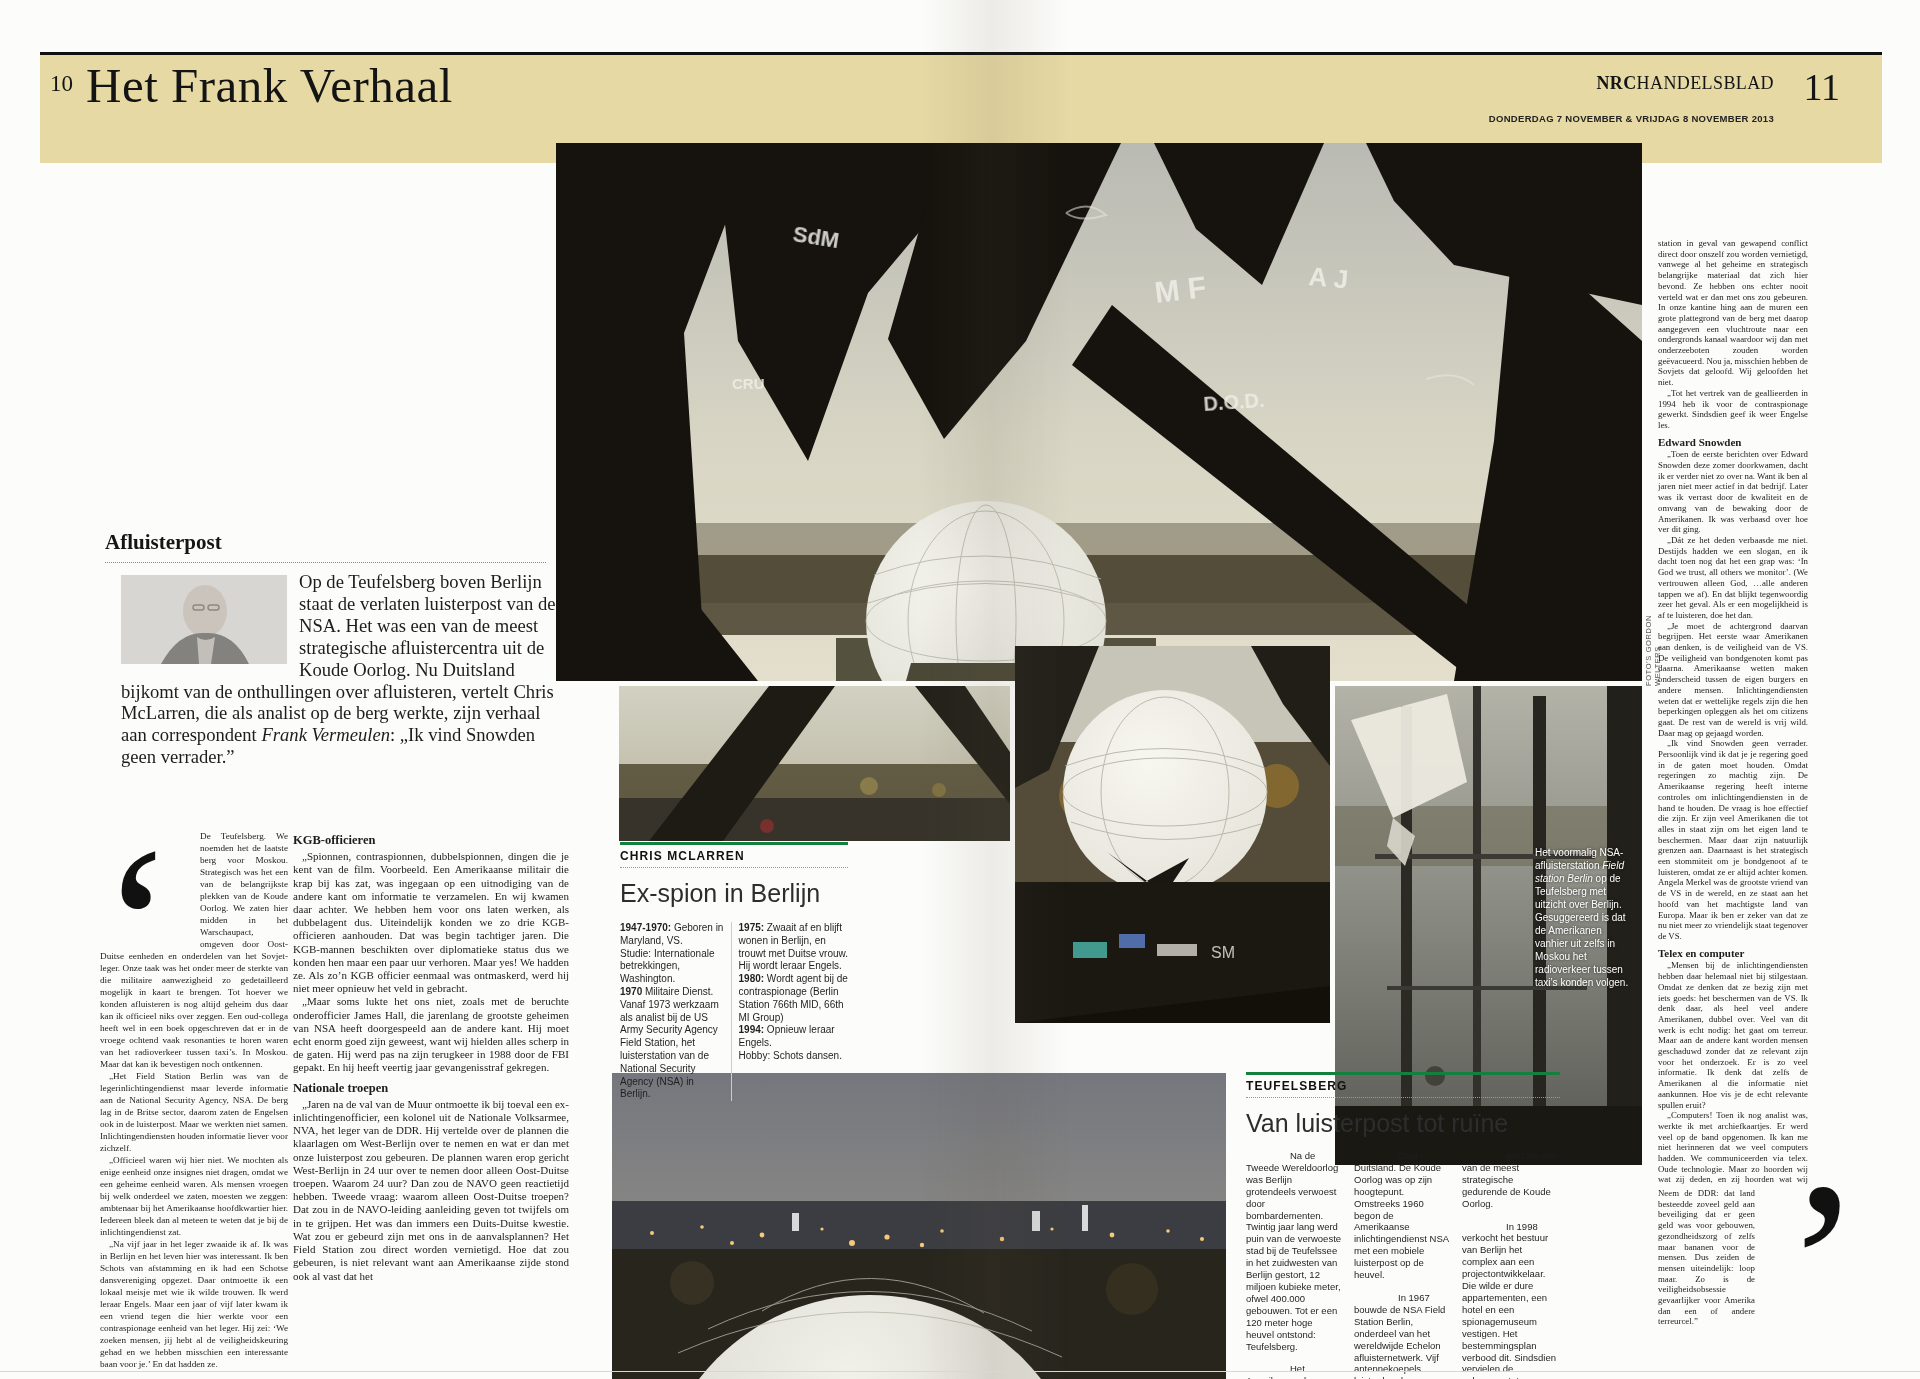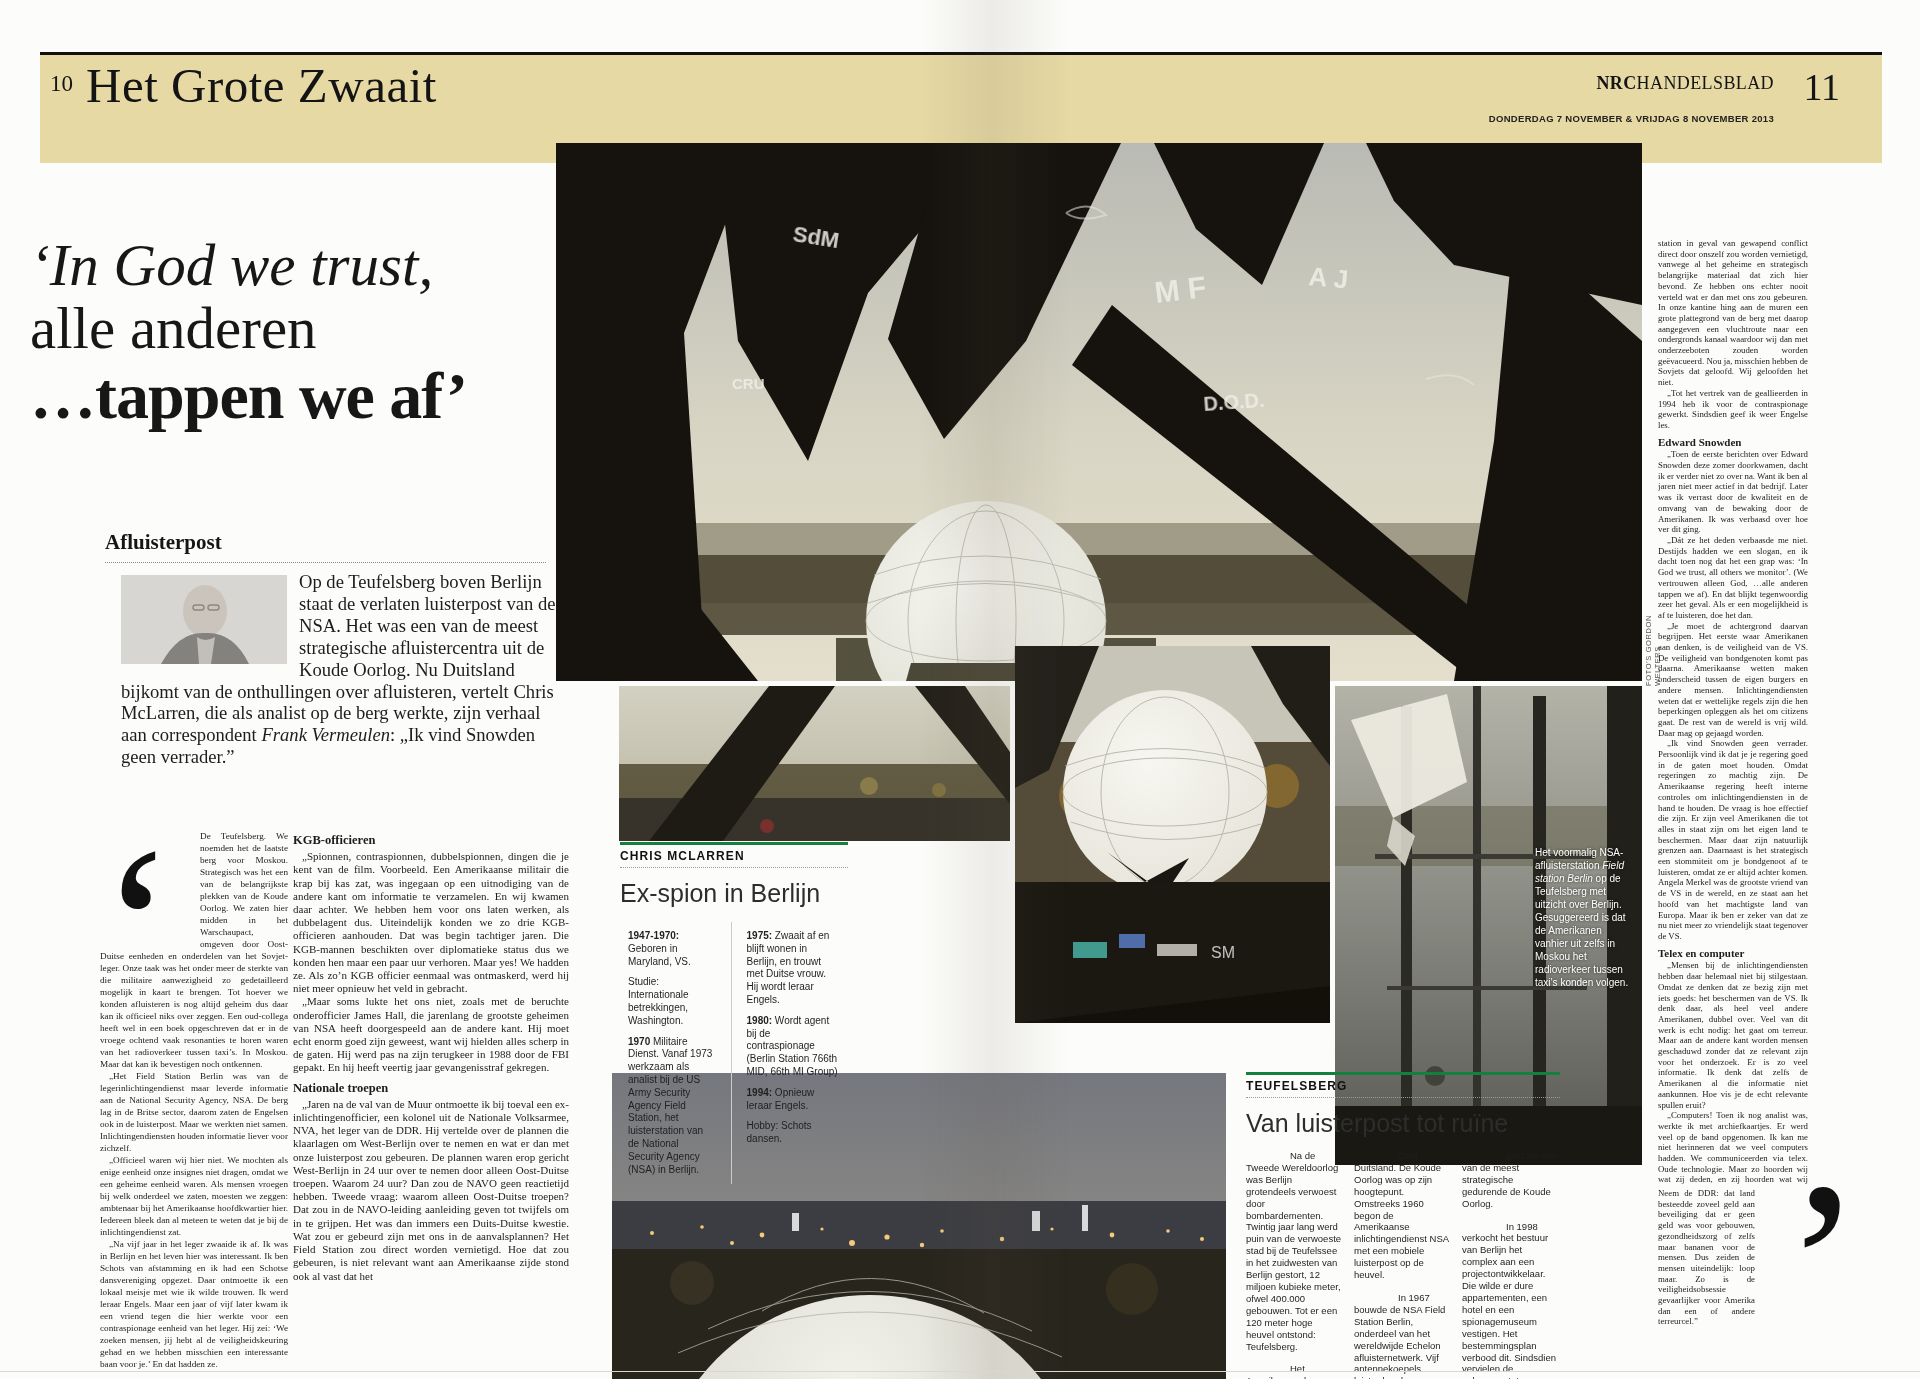--- a/index.html
+++ b/index.html
@@ -56,21 +56,21 @@
   .caption i{font-style:italic;}
   
   .boxkick{border-top:3px solid #15803d;font-family:"Liberation Sans",sans-serif;}
   .boxkick .k{font-size:12px;font-weight:bold;letter-spacing:1.1px;padding:4px 0 4px;color:#111;}
   .boxkick .dot{border-bottom:1px dotted #999;}
   .boxtitle{font-family:"Liberation Sans",sans-serif;font-size:25px;color:#2d2d2d;margin-top:11px;}
   .profile{position:absolute;left:620px;top:842px;width:228px;}
   .profile-cols{display:flex;margin-top:14px;font-family:"Liberation Sans",sans-serif;font-size:10px;line-height:12.8px;color:#1f1f1f;}
   .profile-cols .pc1{width:104px;padding-right:7px;}
   .profile-cols .pc2{width:110px;border-left:1px solid #ccc;padding-left:7px;}
-  .profile-cols p{margin:8px;}
+  .profile-cols p{margin:0;}
   .profile-cols b{font-weight:bold;}
   .infobox{position:absolute;left:1246px;top:1072px;width:314px;}
   .infobox-cols{display:flex;gap:11px;margin-top:12px;font-family:"Liberation Sans",sans-serif;
                 font-size:9.5px;line-height:11.9px;color:#1f1f1f;}
   .infobox-cols .ic{width:97px;}
   .infobox-cols p{margin:0 0 11px;}
   .infobox-cols b{font-weight:normal;margin-left:44px;}
   
   .fold{position:absolute;left:920px;top:0;width:150px;height:1379px;pointer-events:none;
         background:linear-gradient(90deg,rgba(0,0,0,0),rgba(95,88,70,.10) 48%,rgba(0,0,0,0));}
@@ -78,33 +78,28 @@
   svg{display:block;}
 </style>
 </head>
 <body>
 
 <div id="page">
 
   <div class="toprule"></div>
   <div class="band">
     <div class="pageno-left">10</div>
-    <div class="section-title">Het Grote Zwaait</div>
+    <div class="section-title">Het Frank Verhaal</div>
     <div class="mast-right">
       <div class="brand"><b>NRC</b><span>HANDELSBLAD</span></div>
       <div class="dateline">DONDERDAG 7 NOVEMBER &amp; VRIJDAG 8 NOVEMBER 2013</div>
     </div>
     <div class="pageno-right">11</div>
   </div>
 
-  <div class="headline">
-    <div class="hl1">‘In God we trust,</div>
-    <div class="hl2">alle anderen</div>
-    <div class="hl3">…tappen we af’</div>
-  </div>
 
   <div class="rubric">Afluisterpost</div>
   <div class="rubric-rule"></div>
   <div class="standfirst">
     <span class="portrait">
       <svg width="166" height="89" viewBox="0 0 166 89">
         <rect width="166" height="89" fill="#d7d6d3"></rect>
         <ellipse cx="84" cy="36" rx="22" ry="26" fill="#cbc4bc"></ellipse>
         <path d="M40 89 Q58 56 84 58 Q112 56 128 89 Z" fill="#83827f"></path>
         <rect x="72" y="30" width="11" height="5" rx="2.5" fill="none" stroke="#8d887f" stroke-width="1.4"></rect>

